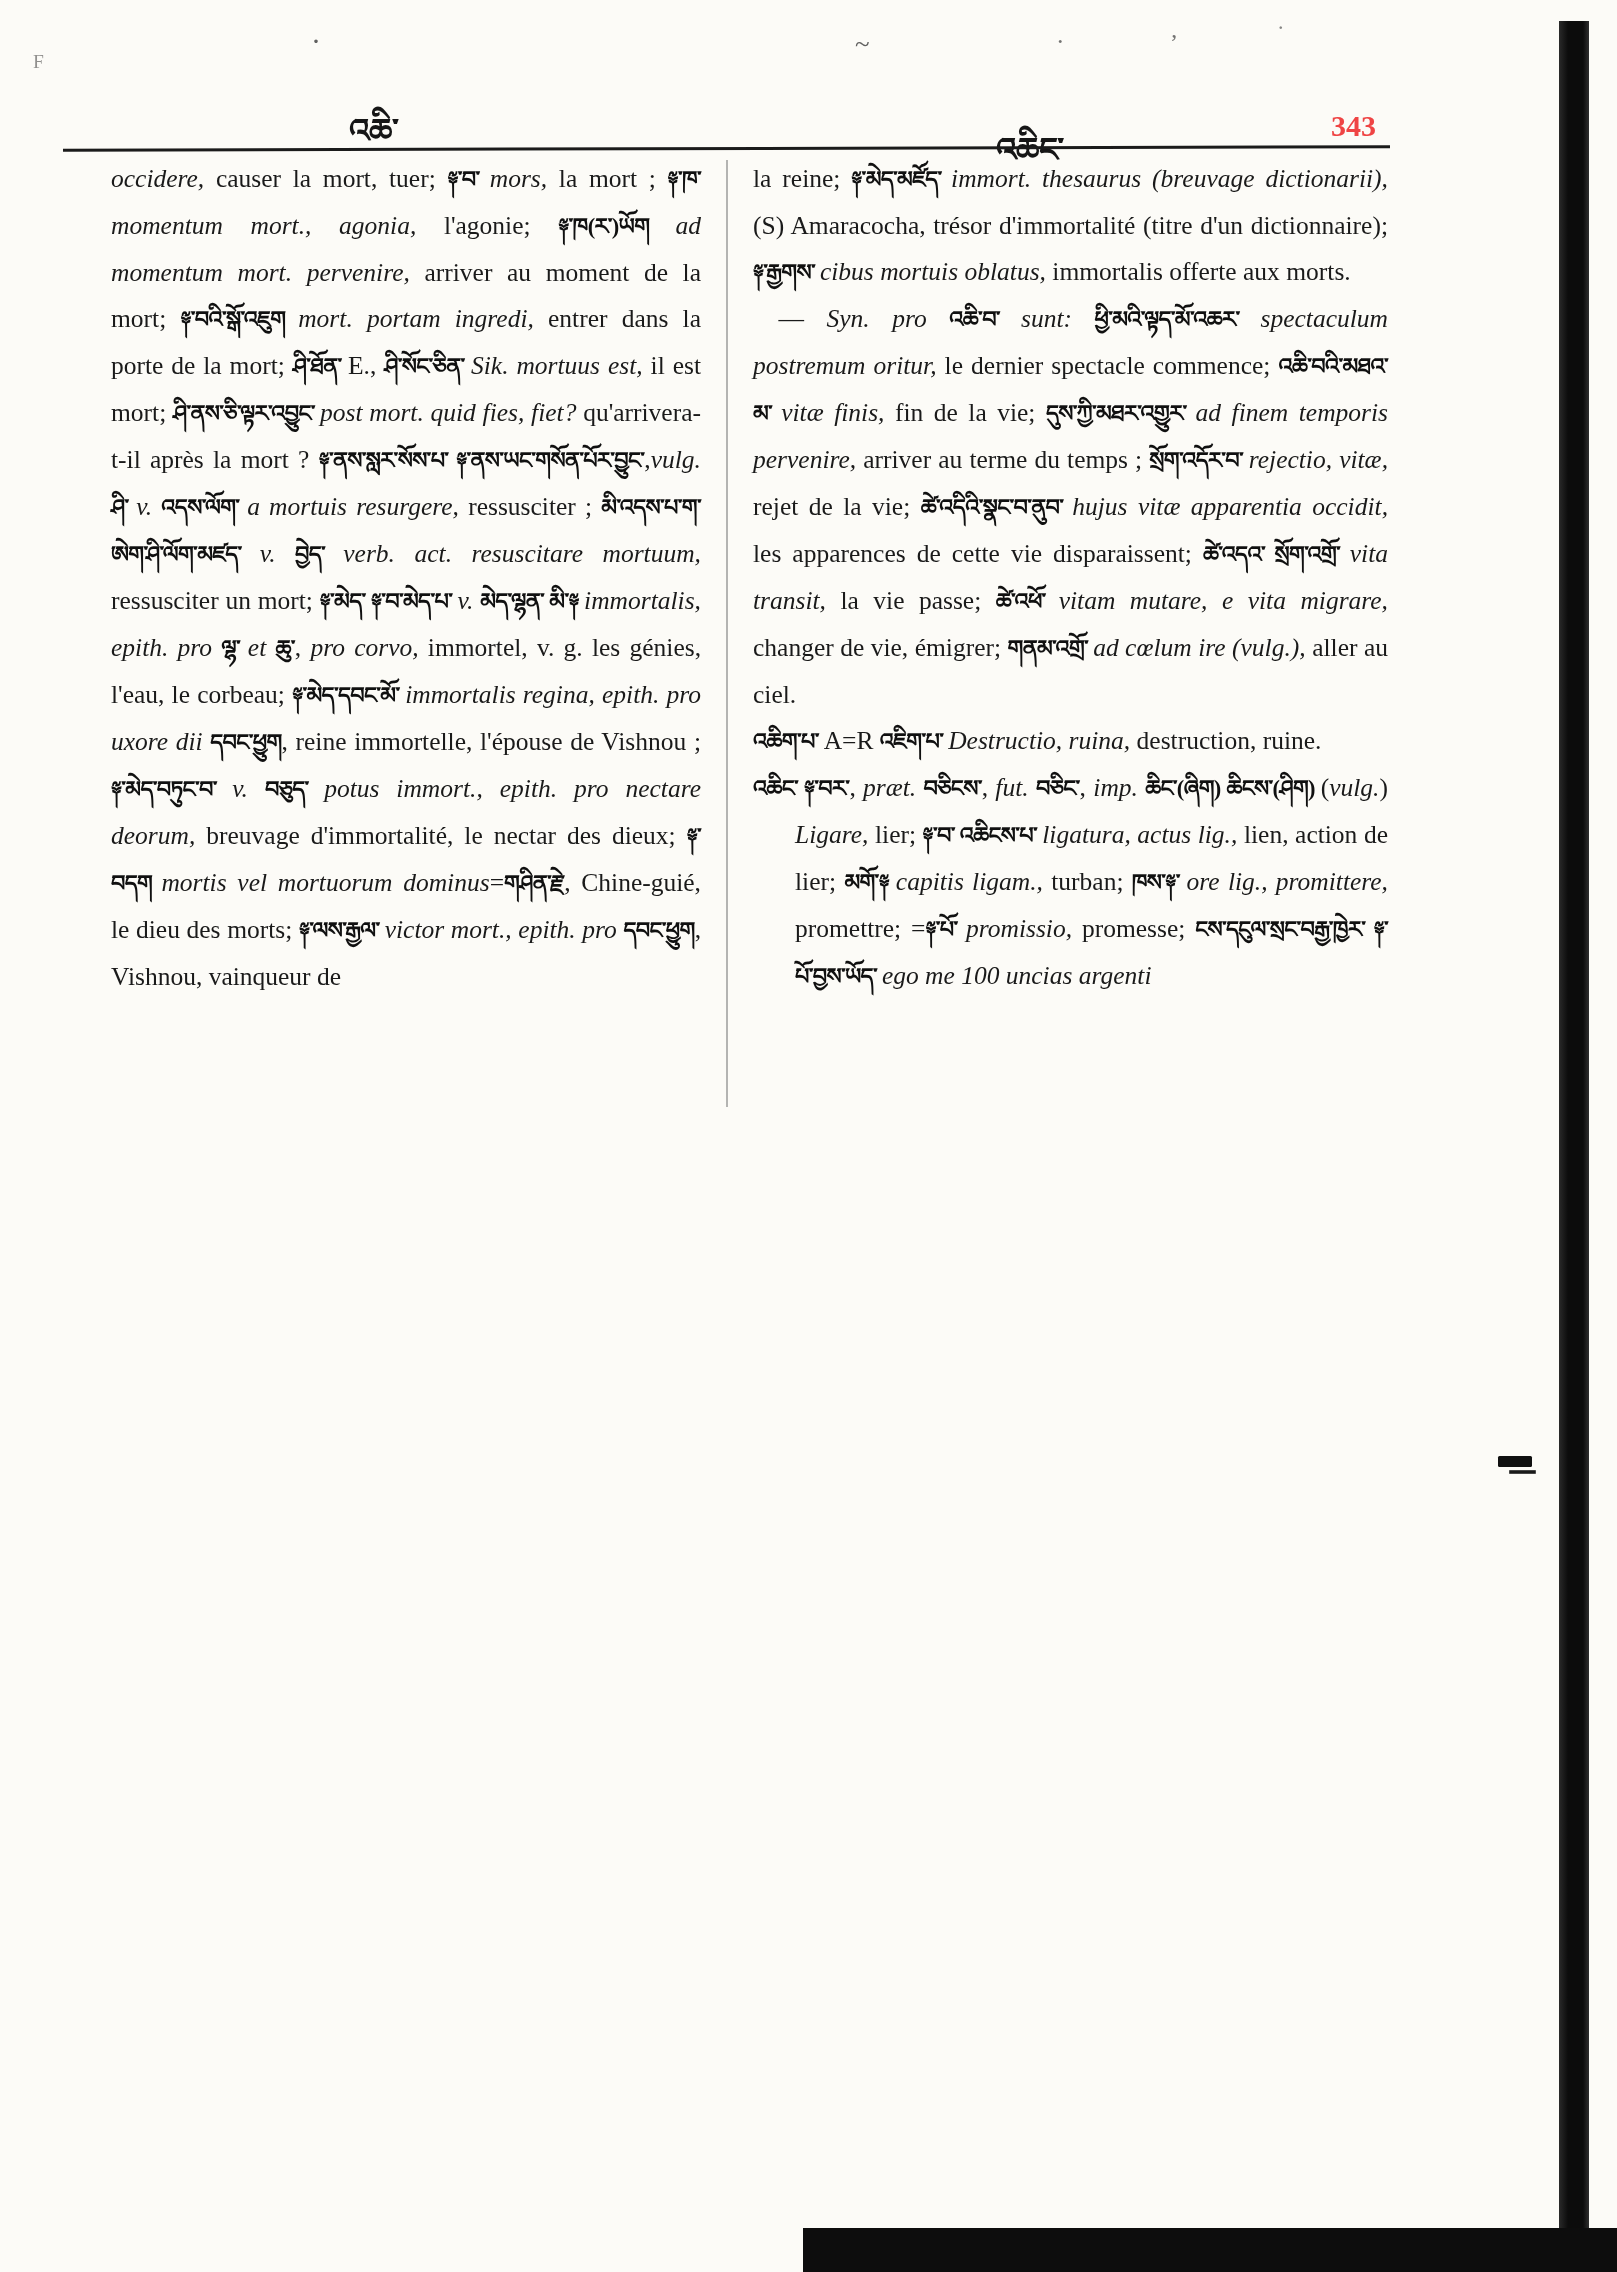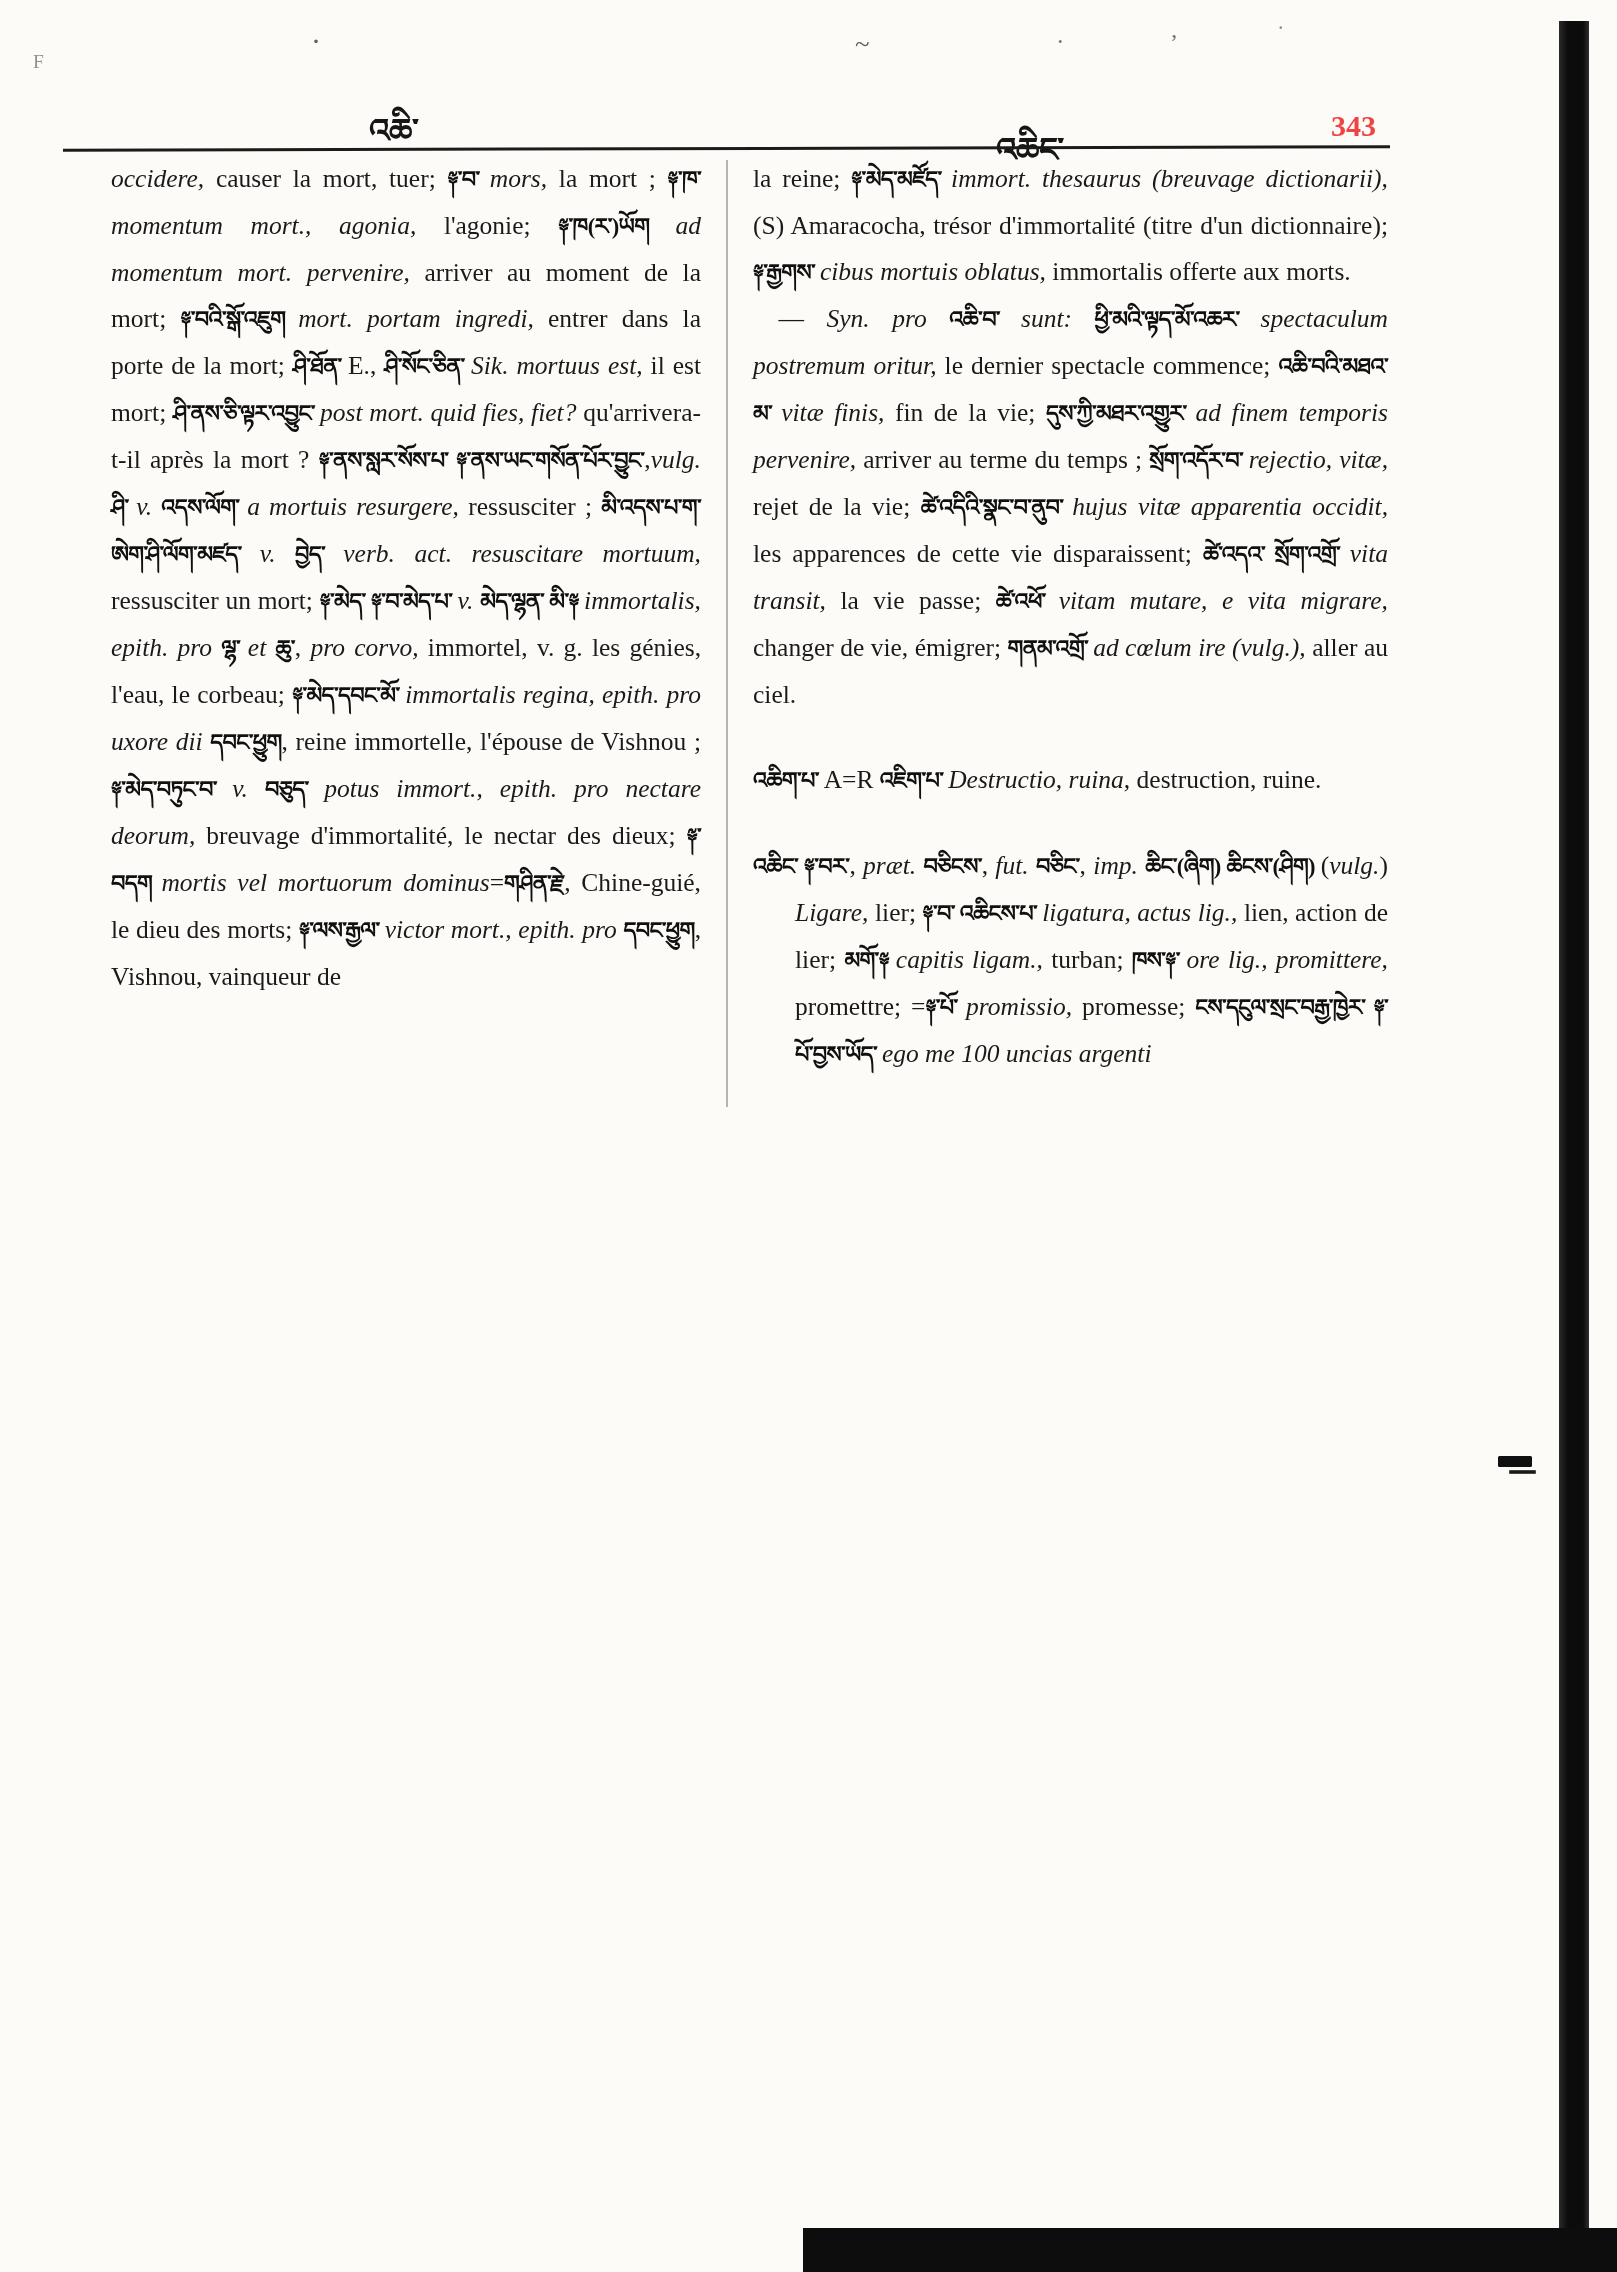--- a/index.html
+++ b/index.html
@@ -17,21 +17,21 @@
     color: #1a1a1a;
   }
   
   .running-head {
     position: absolute;
     font-weight: 700;
     font-size: 33px;
     letter-spacing: -0.7px;
     color: #161616;
   }
-  .rh-left   { left: 369px;  top: 94px; }
+  .rh-left   { left: 349px;  top: 94px; }
   .rh-center { left: 996px; top: 113px; }
   .pagenum {
     position: absolute;
     left: 1331px; top: 109px;
     font-size: 30px;
     font-weight: 700;
     color: #ef4444;
   }
   .header-rule {
     position: absolute;
@@ -44,21 +44,21 @@
   .col {
     position: absolute;
     top: 156px;
     text-align: justify;
     font-size: 25.5px;
     line-height: 46px;
   }
   .col-left  { left: 111px;  width: 590px; }
   .col-right { left: 753px; width: 635px; }
   .col p { margin: 0; }
-  .col p.entry { padding-left: 42px; text-indent: -42px; margin-top: 39px; }
+  .col p.entry { padding-left: 42px; text-indent: -42px; }
   .col p.syn   { text-indent: 25.5px; }
   .lat { font-style: italic; }
   .fr  { font-style: normal; }
   .tib {
     font-weight: 700;
     font-size: 22.5px;
     letter-spacing: -0.7px;
     color: #101010;
   }
   .col-divider {

